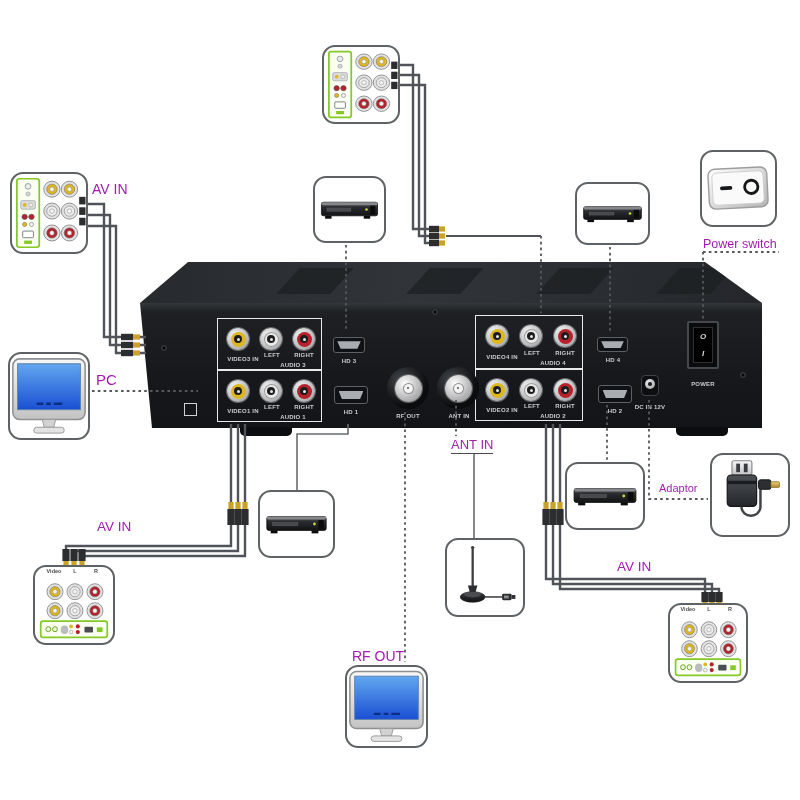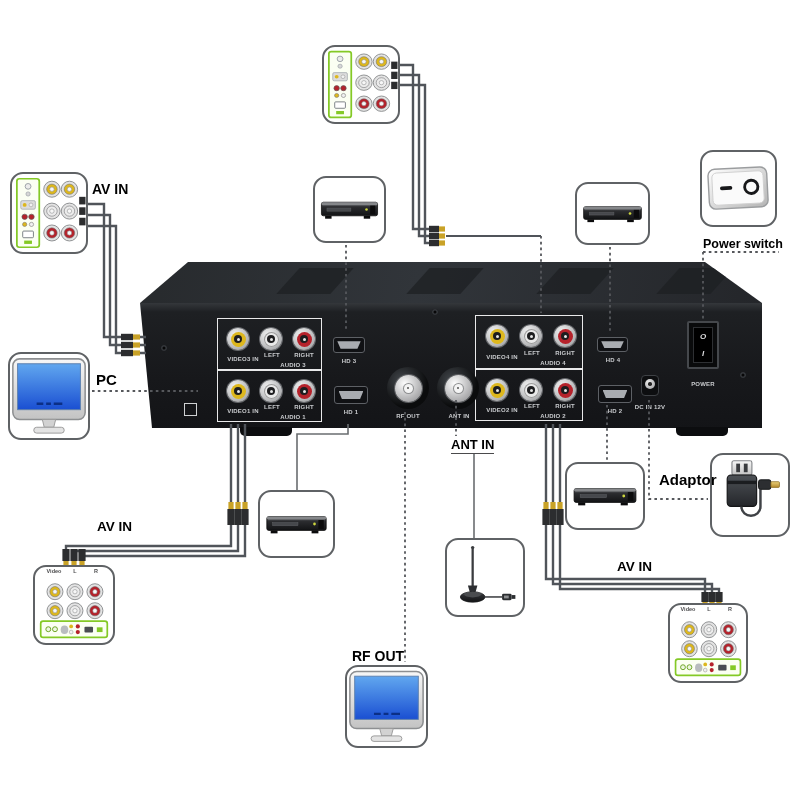--- a/index.html
+++ b/index.html
@@ -53,21 +53,21 @@
     border:2px solid #45484c;border-radius:2px;display:grid;place-items:center;}
   .rocker i{width:20px;height:36px;background:#000;border:1px solid #2e3033;display:flex;
     flex-direction:column;align-items:center;justify-content:space-around;color:#dcdcde;
     font-size:8px;font-weight:bold;line-height:1;}
   .usb{position:absolute;left:184px;top:403px;width:13px;height:13px;z-index:2;
     border:1.5px solid #cfd1d3;background:#141518;}
 
   
   .box{position:absolute;background:#fff;border:2.5px solid #5f6265;border-radius:13px;z-index:4;}
   .box svg{position:absolute;inset:0;width:100%;height:100%;}
-  .lbl{position:absolute;z-index:5;font-weight:bold;color:#000000;white-space:nowrap;}
+  .lbl{position:absolute;z-index:5;font-weight:normal;color:#a21caf;white-space:nowrap;}
   .collbl{position:absolute;z-index:5;font-size:5.5px;font-weight:bold;color:#4c4c4e;text-align:center;}
 
   svg.cables{position:absolute;left:0;top:0;width:800px;height:800px;z-index:3;pointer-events:none;}
 </style>
 </head>
 <body>
 
 <div class="stage">
 
   <div class="device-top">
@@ -504,21 +504,21 @@
       <rect x="21" y="6" width="21" height="15" rx="2" fill="url(#gSilver)" stroke="#85878a" stroke-width="1.2"></rect>
       <rect x="25.5" y="9" width="4" height="9" fill="#3a3c3f"></rect>
       <rect x="33.5" y="9" width="4" height="9" fill="#3a3c3f"></rect>
       <rect x="16" y="21" width="31" height="33" rx="4" fill="url(#gAd)" stroke="#141517" stroke-width="1.2"></rect>
       <rect x="16" y="27" width="31" height="3.5" fill="#1b1d20"></rect>
       <path d="M31 54 C31 67 51 67 51 54 L51 36" fill="none" stroke="#3f4246" stroke-width="2.6"></path>
       <rect x="49" y="26" width="13" height="10" rx="2" fill="#2c2e31" stroke="#141517"></rect>
       <rect x="62" y="28" width="9" height="6" rx="1" fill="url(#gGold)" stroke="#8a6a1f" stroke-width="0.8"></rect>
     </svg>
   </div>
-  <span class="lbl" style="left:659px;top:471px;font-size:15px">Adaptor</span>
+  <span class="lbl" style="left:659px;top:482px;font-size:11px">Adaptor</span>
 
   <div class="box" style="left:33px;top:565px;width:82px;height:80px">
     <svg viewBox="0 0 82 80" preserveAspectRatio="none">
       <g stroke="#8d8f91" stroke-width="1">
         <circle cx="21" cy="26" r="8.4" fill="#e3e3e3"></circle>
           <circle cx="42" cy="26" r="8.4" fill="#e3e3e3"></circle>
           <circle cx="63" cy="26" r="8.4" fill="#e3e3e3"></circle>
         <circle cx="21" cy="46" r="8.4" fill="#e3e3e3"></circle>
           <circle cx="42" cy="46" r="8.4" fill="#e3e3e3"></circle>
           <circle cx="63" cy="46" r="8.4" fill="#e3e3e3"></circle>

